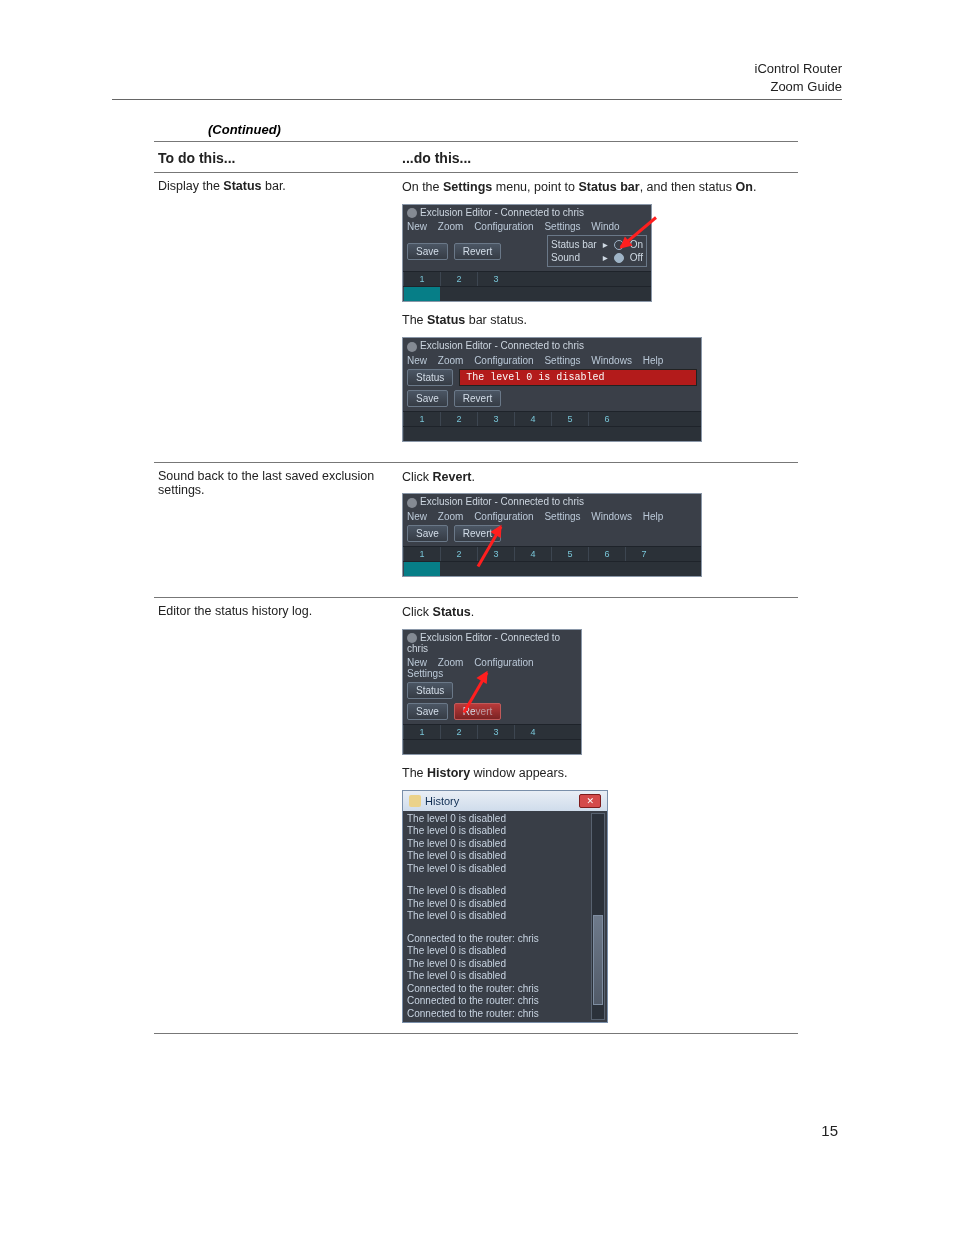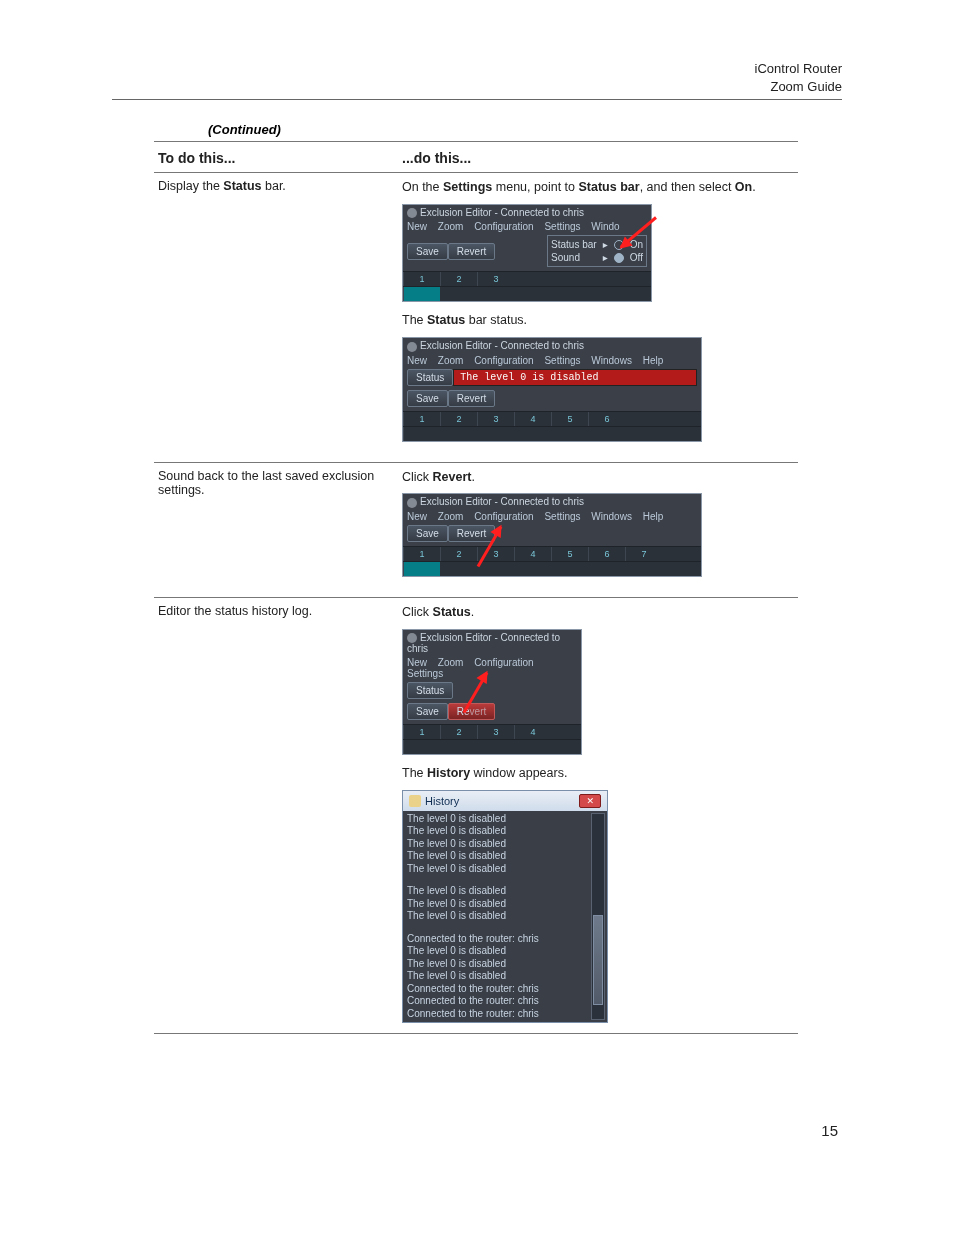--- a/index.html
+++ b/index.html
@@ -66,21 +66,21 @@
   }
   .shot .title {
     padding: 2px 4px;
     color: #cdd6e0;
   }
   .shot .menubar {
     padding: 1px 4px 3px 4px;
     color: #bbc9d8;
   }
   .shot .menubar span { margin-right: 8px; }
-  .btnrow { padding: 0 4px 4px 4px; display:flex; align-items:center; flex-wrap: wrap; }
+  .btnrow { padding: 0 4px 4px 4px; display:flex; align-items:center; gap:6px; flex-wrap: wrap; }
   .btn {
     display: inline-block;
     padding: 2px 8px;
     color: #d3dde8;
     background: linear-gradient(#4b5664,#363c45);
     border: 1px solid #6a7888;
     border-radius: 2px;
     font-size: 10px;
   }
   .status-field {
@@ -231,21 +231,21 @@
       </tr>
     </thead>
     <tbody>
 
       <tr>
         <td>
           <span>Display the <b>Status</b> bar.</span>
         </td>
         <td>
           <p class="body-p">
-            <span>On the </span><b>Settings</b><span> menu, point to </span><b>Status bar</b><span>, and then select </span><b>On</b><span>.</span>
+            <span>On the </span><b>Settings</b><span> menu, point to </span><b>Status bar</b><span>, and then status </span><b>On</b><span>.</span>
           </p>
 
           <div class="arrow-wrap">
             <div class="shot" style="width:248px;">
               <div class="title"><span class="title-ico"></span><span>Exclusion Editor - Connected to chris</span></div>
               <div class="menubar">
                 <span>New</span>
                 <span>Zoom</span>
                 <span>Configuration</span>
                 <span>Settings</span>

